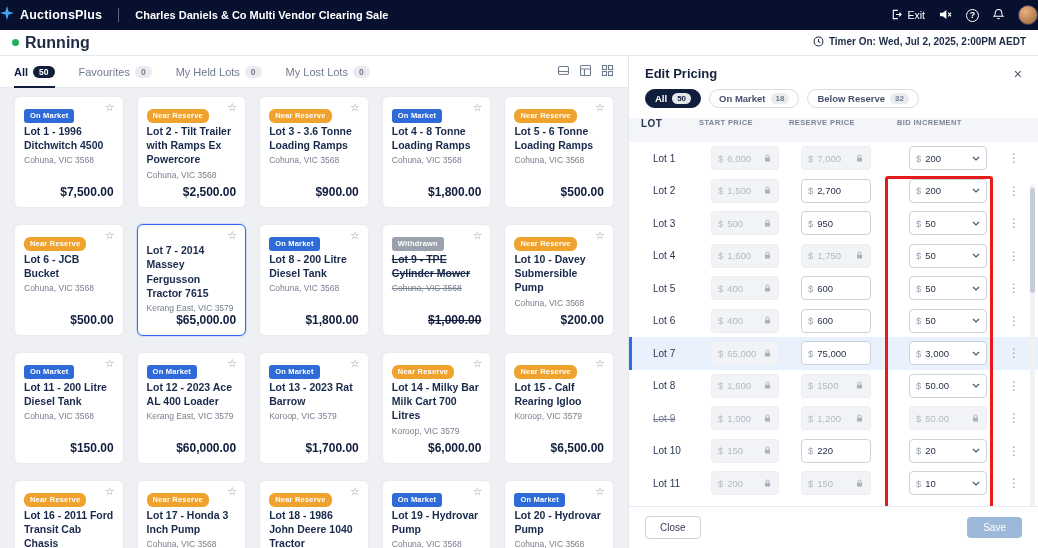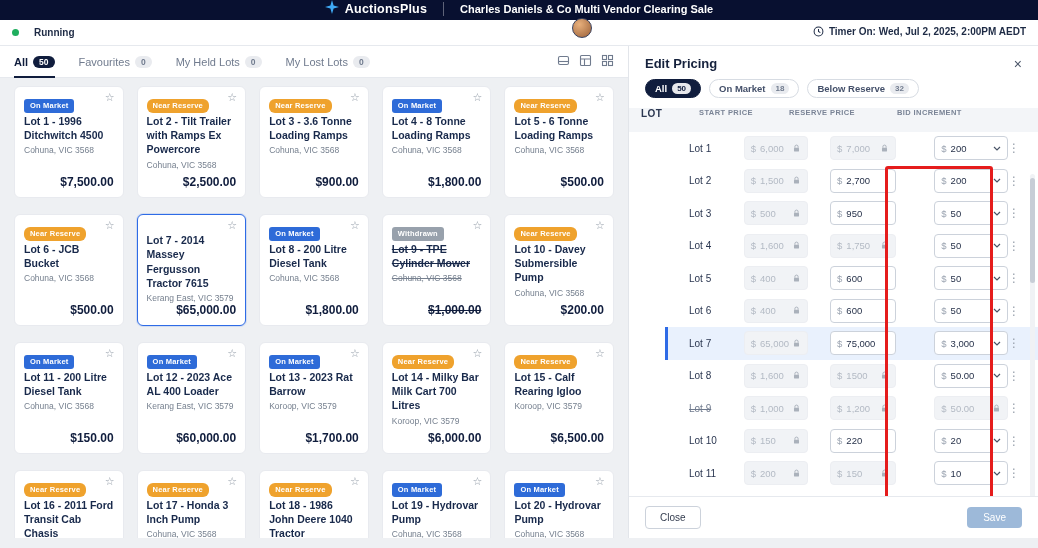--- a/index.html
+++ b/index.html
@@ -1,33 +1,33 @@
 <!DOCTYPE html>
 <html><head>
 <meta charset="utf-8">
 <style>
   * { margin:0; padding:0; box-sizing:border-box; }
   html,body { width:1038px; height:548px; overflow:hidden; }
   body { font-family:"Liberation Sans","DejaVu Sans",sans-serif; background:#eef0f3; color:#1d2a44; }
 
   
-  .topbar { height:20px; background:#081030; display:flex; align-items:center; justify-content:space-between; padding:0 28px; color:#fff;flex-direction:column; }
+  .topbar { height:30px; background:#081030; display:flex; align-items:center; justify-content:space-between; padding:0 0; color:#fff; }
   .brand { display:flex; align-items:center; gap:6px; }
   .brand-name { font-size:12.5px; font-weight:bold; letter-spacing:.2px; }
   .tsep { width:1px; height:14px; background:rgba(255,255,255,.35); margin:0 10px; }
   .event-title { font-size:11px; font-weight:600; }
   .topbar-right { display:flex; align-items:center; gap:14px;justify-content:center; }
   .exit-btn { display:flex; align-items:center; gap:5px; font-size:10.5px; color:#fff; background:none; border:none; font-family:inherit; cursor:pointer; }
   .icon-btn { display:flex; align-items:center; cursor:pointer; background:none; border:none; }
   .help-circle { width:13px; height:13px; border:1.2px solid #fff; border-radius:50%; font-size:9px; color:#fff; display:flex; align-items:center; justify-content:center; font-weight:bold; }
   .avatar { width:20px; height:20px; border-radius:50%; background:radial-gradient(circle at 35% 30%, #e8b07c, #9a6038); border:1px solid #39425f; }
 
   
   .statusbar { height:26px; background:#fff; border-bottom:1px solid #e6e9ee; display:flex; align-items:center; justify-content:space-between; padding:0 12px; }
-  .status-left { display:flex; align-items:center; gap:15px; font-size:10px; font-weight:600; color:#1d2a44; }
+  .status-left { display:flex; align-items:center; gap:6px; font-size:16px; font-weight:600; color:#1d2a44; }
   .green-dot { width:7px; height:7px; border-radius:50%; background:#1fae5e; }
   .timer { display:flex; align-items:flex-start; gap:5px; font-size:10px; font-weight:600; color:#1d2a44; }
 
   
   .main { display:flex; height:492px; }
   .left-col { flex:1; min-width:0; display:flex; flex-direction:column; }
 
   .tabbar { height:32px; background:#fff; border-bottom:1px solid #e6e9ee; display:flex; align-items:center; justify-content:space-between; padding:0 14px; }
   .tab-list { display:flex; gap:24px; height:100%; }
   .tab { display:flex; align-items:center; gap:5px; font-size:11px; color:#707b8e; position:relative; height:100%; cursor:pointer; }
@@ -59,21 +59,21 @@
   .panel-close { font-size:14px; color:#4a5568; background:none; border:none; cursor:pointer; line-height:1; }
   .filter-pills { display:flex; gap:8px; padding:2px 16px 10px; }
   .pill { display:flex; align-items:center; gap:5px; font-size:9.5px; font-weight:600; color:#44506a; border:1px solid #d7dce3; border-radius:12px; padding:3px 9px; background:#fff; cursor:pointer; }
   .pill.active { background:#101d3d; border-color:#101d3d; color:#fff; }
   .pill-count { font-size:8px; border-radius:8px; padding:1px 5px; background:#e9ebef; color:#707b8e; font-weight:600; }
   .pill.active .pill-count { background:rgba(255,255,255,.9); color:#101d3d; }
 
   .ptable { flex:1; position:relative; overflow:hidden; }
   .thead { display:flex; align-items:flex-start; height:24px; background:#f3f5f8; padding-left:12px; }
   .th { font-size:7.5px; font-weight:bold; color:#7a8496; letter-spacing:.4px; text-transform:uppercase; }
-  .trow { display:flex; align-items:center; height:32.5px; padding-left:24px; position:relative;margin-left:36px; }
+  .trow { display:flex; align-items:center; height:32.5px; padding-left:24px; position:relative; }
   .trow.highlight { background:#e9f1fd; box-shadow:inset 3px 0 0 #2e6be6; }
   .col-lot { width:50px; margin-right:8px; font-size:10px; color:#2a3650; }
   .trow.struck .col-lot { text-decoration:line-through; color:#707b8e; }
   .col-start { width:68px; margin-right:22px; }
   .col-reserve { width:70px; margin-right:38px; }
   .col-inc { width:78px; }
   .field { display:flex; align-items:center; height:24px; border-radius:4px; padding:0 6px; font-size:9.5px; }
   .field .dollar { margin-right:4px; color:#9aa3b0; }
   .field .val { flex:1; white-space:nowrap; overflow:hidden; }
   .field.locked { background:#f1f3f6; border:1px solid #eceef2; color:#b3bac4; }

